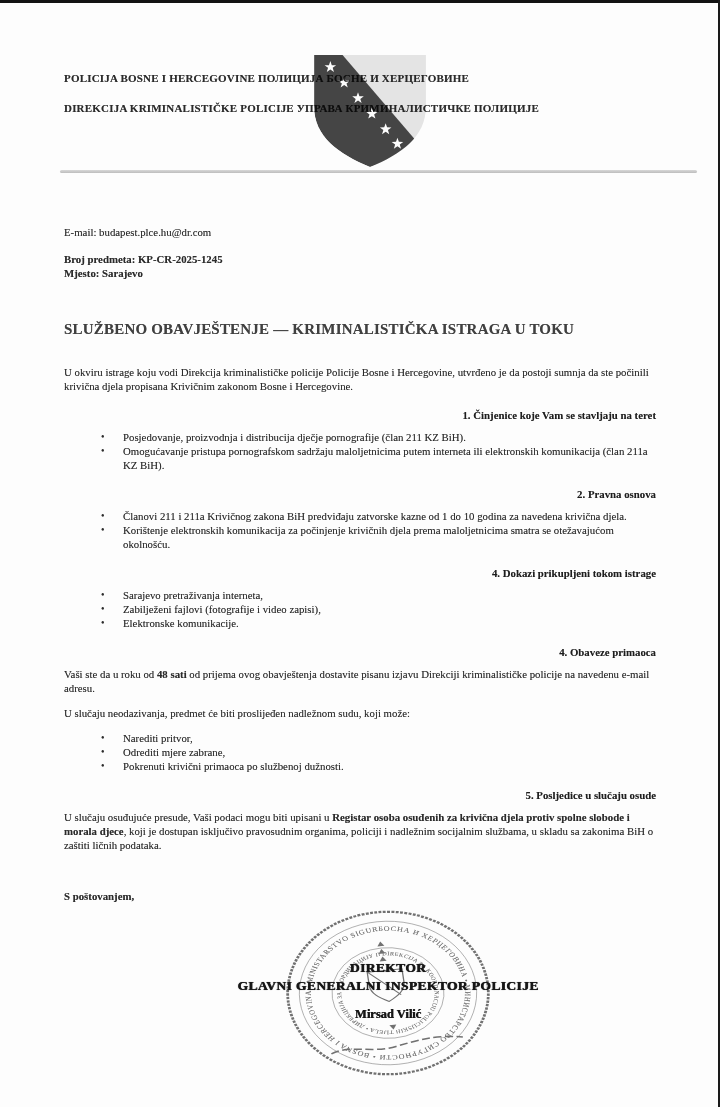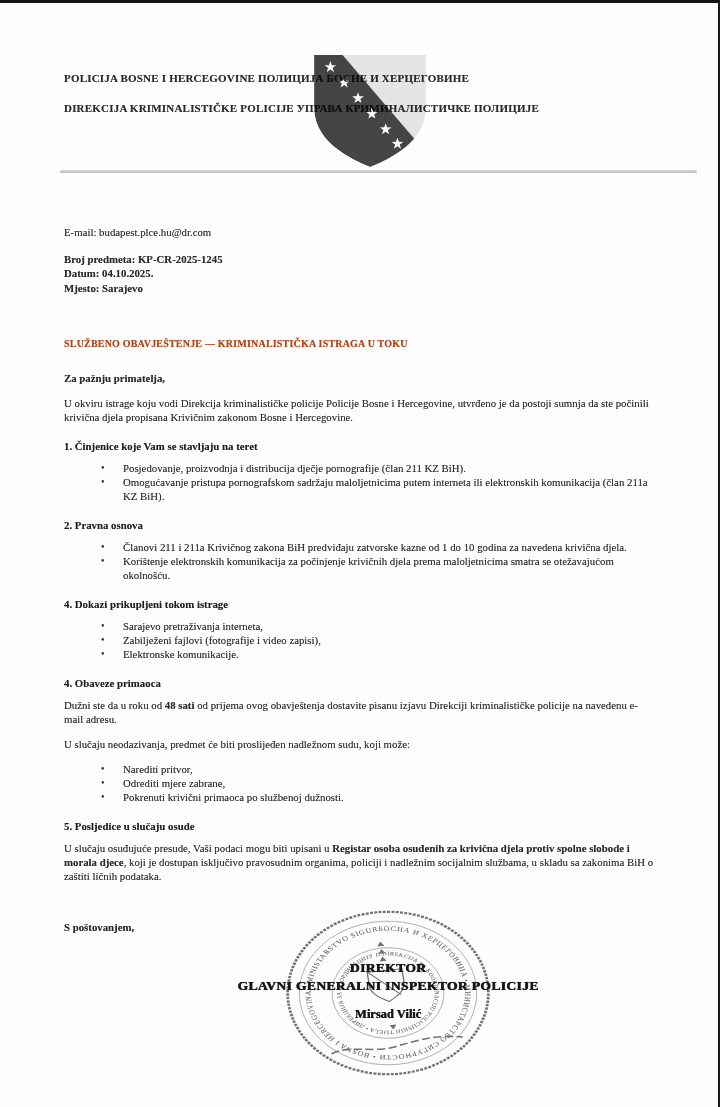--- a/index.html
+++ b/index.html
@@ -20,22 +20,22 @@
   .shield{position:absolute; left:308px; top:54px; width:124px; height:114px; z-index:2; mix-blend-mode:multiply;}
   .shield svg{display:block;width:100%;height:100%;}
 
   .divider{border:none; height:2.5px; background:linear-gradient(#d8d8d8,#bdbdbd); border-radius:2px;
     margin:55px 23px 0 60px; position:relative; z-index:1;}
 
   .content{padding:0 64px 0 64px; position:relative; z-index:1;}
   .content p{margin:0 0 11px 0;font-family:Liberation Serif, serif;}
   .email{margin:52px 0 13px 0 !important;}
   .meta{font-weight:bold; line-height:14.5px; margin-bottom:41px;}
-  h1{font-size:10px; line-height:15px; margin:0 0 20px 0; letter-spacing:.2px; color:#c2410c;}
-  h2{font-size:10.8px; line-height:14px; margin:15px 0 8px 0; color:#1e1e1e;}
+  h1{font-size:15px; line-height:15px; margin:0 0 28px 0; letter-spacing:.2px; color:#404040;}
+  h2{font-size:10.8px; line-height:14px; margin:15px 0 8px 0; color:#1e1e1e;text-align:right;}
   .b{font-weight:bold;}
   ul{list-style:none; margin:8px 0 10px 0; padding:0 0 0 37px;}
   li{display:flex; line-height:14px;}
   .blt{width:10px; margin-right:12px; flex:0 0 auto; font-size:10px;}
   .closing{margin-top:37px !important; font-weight:bold;}
 
   .stamp{position:absolute; left:283px; top:908px; width:210px; height:170px; z-index:3; opacity:.8;}
   .stamp svg{display:block;width:100%;height:100%;}
 
   .sig{position:absolute; left:52px; top:960px; width:672px; text-align:center; z-index:4; color:#161616;}
@@ -79,27 +79,25 @@
     </svg>
   </div>
 
   <hr class="divider">
 
   <div class="content">
     <p class="email">E-mail: budapest.plce.hu@dr.com</p>
 
     <div class="meta">
       <div>Broj predmeta: KP-CR-2025-1245</div>
-      <div>Datum: 04.10.2025.</div>
       <div>Mjesto: Sarajevo</div>
     </div>
 
     <h1>SLUŽBENO OBAVJEŠTENJE — KRIMINALISTIČKA ISTRAGA U TOKU</h1>
 
-    <p class="b">Za pažnju primatelja,</p>
     <p>U okviru istrage koju vodi Direkcija kriminalističke policije Policije Bosne i Hercegovine, utvrđeno je da postoji sumnja da ste počinili krivična djela propisana Krivičnim zakonom Bosne i Hercegovine.</p>
 
     <h2>1. Činjenice koje Vam se stavljaju na teret</h2>
     <ul>
       <li>
           <span class="blt">•</span>
           <span>Posjedovanje, proizvodnja i distribucija dječje pornografije (član 211 KZ BiH).</span>
         </li>
       <li>
           <span class="blt">•</span>
@@ -129,21 +127,21 @@
           <span class="blt">•</span>
           <span>Zabilježeni fajlovi (fotografije i video zapisi),</span>
         </li>
       <li>
           <span class="blt">•</span>
           <span>Elektronske komunikacije.</span>
         </li>
     </ul>
 
     <h2>4. Obaveze primaoca</h2>
-    <p><span>Dužni ste da u roku od </span><b>48 sati</b><span> od prijema ovog obavještenja dostavite pisanu izjavu Direkciji kriminalističke policije na navedenu e-mail adresu.</span></p>
+    <p><span>Vaši ste da u roku od </span><b>48 sati</b><span> od prijema ovog obavještenja dostavite pisanu izjavu Direkciji kriminalističke policije na navedenu e-mail adresu.</span></p>
     <p>U slučaju neodazivanja, predmet će biti proslijeđen nadležnom sudu, koji može:</p>
     <ul>
       <li>
           <span class="blt">•</span>
           <span>Narediti pritvor,</span>
         </li>
       <li>
           <span class="blt">•</span>
           <span>Odrediti mjere zabrane,</span>
         </li>

